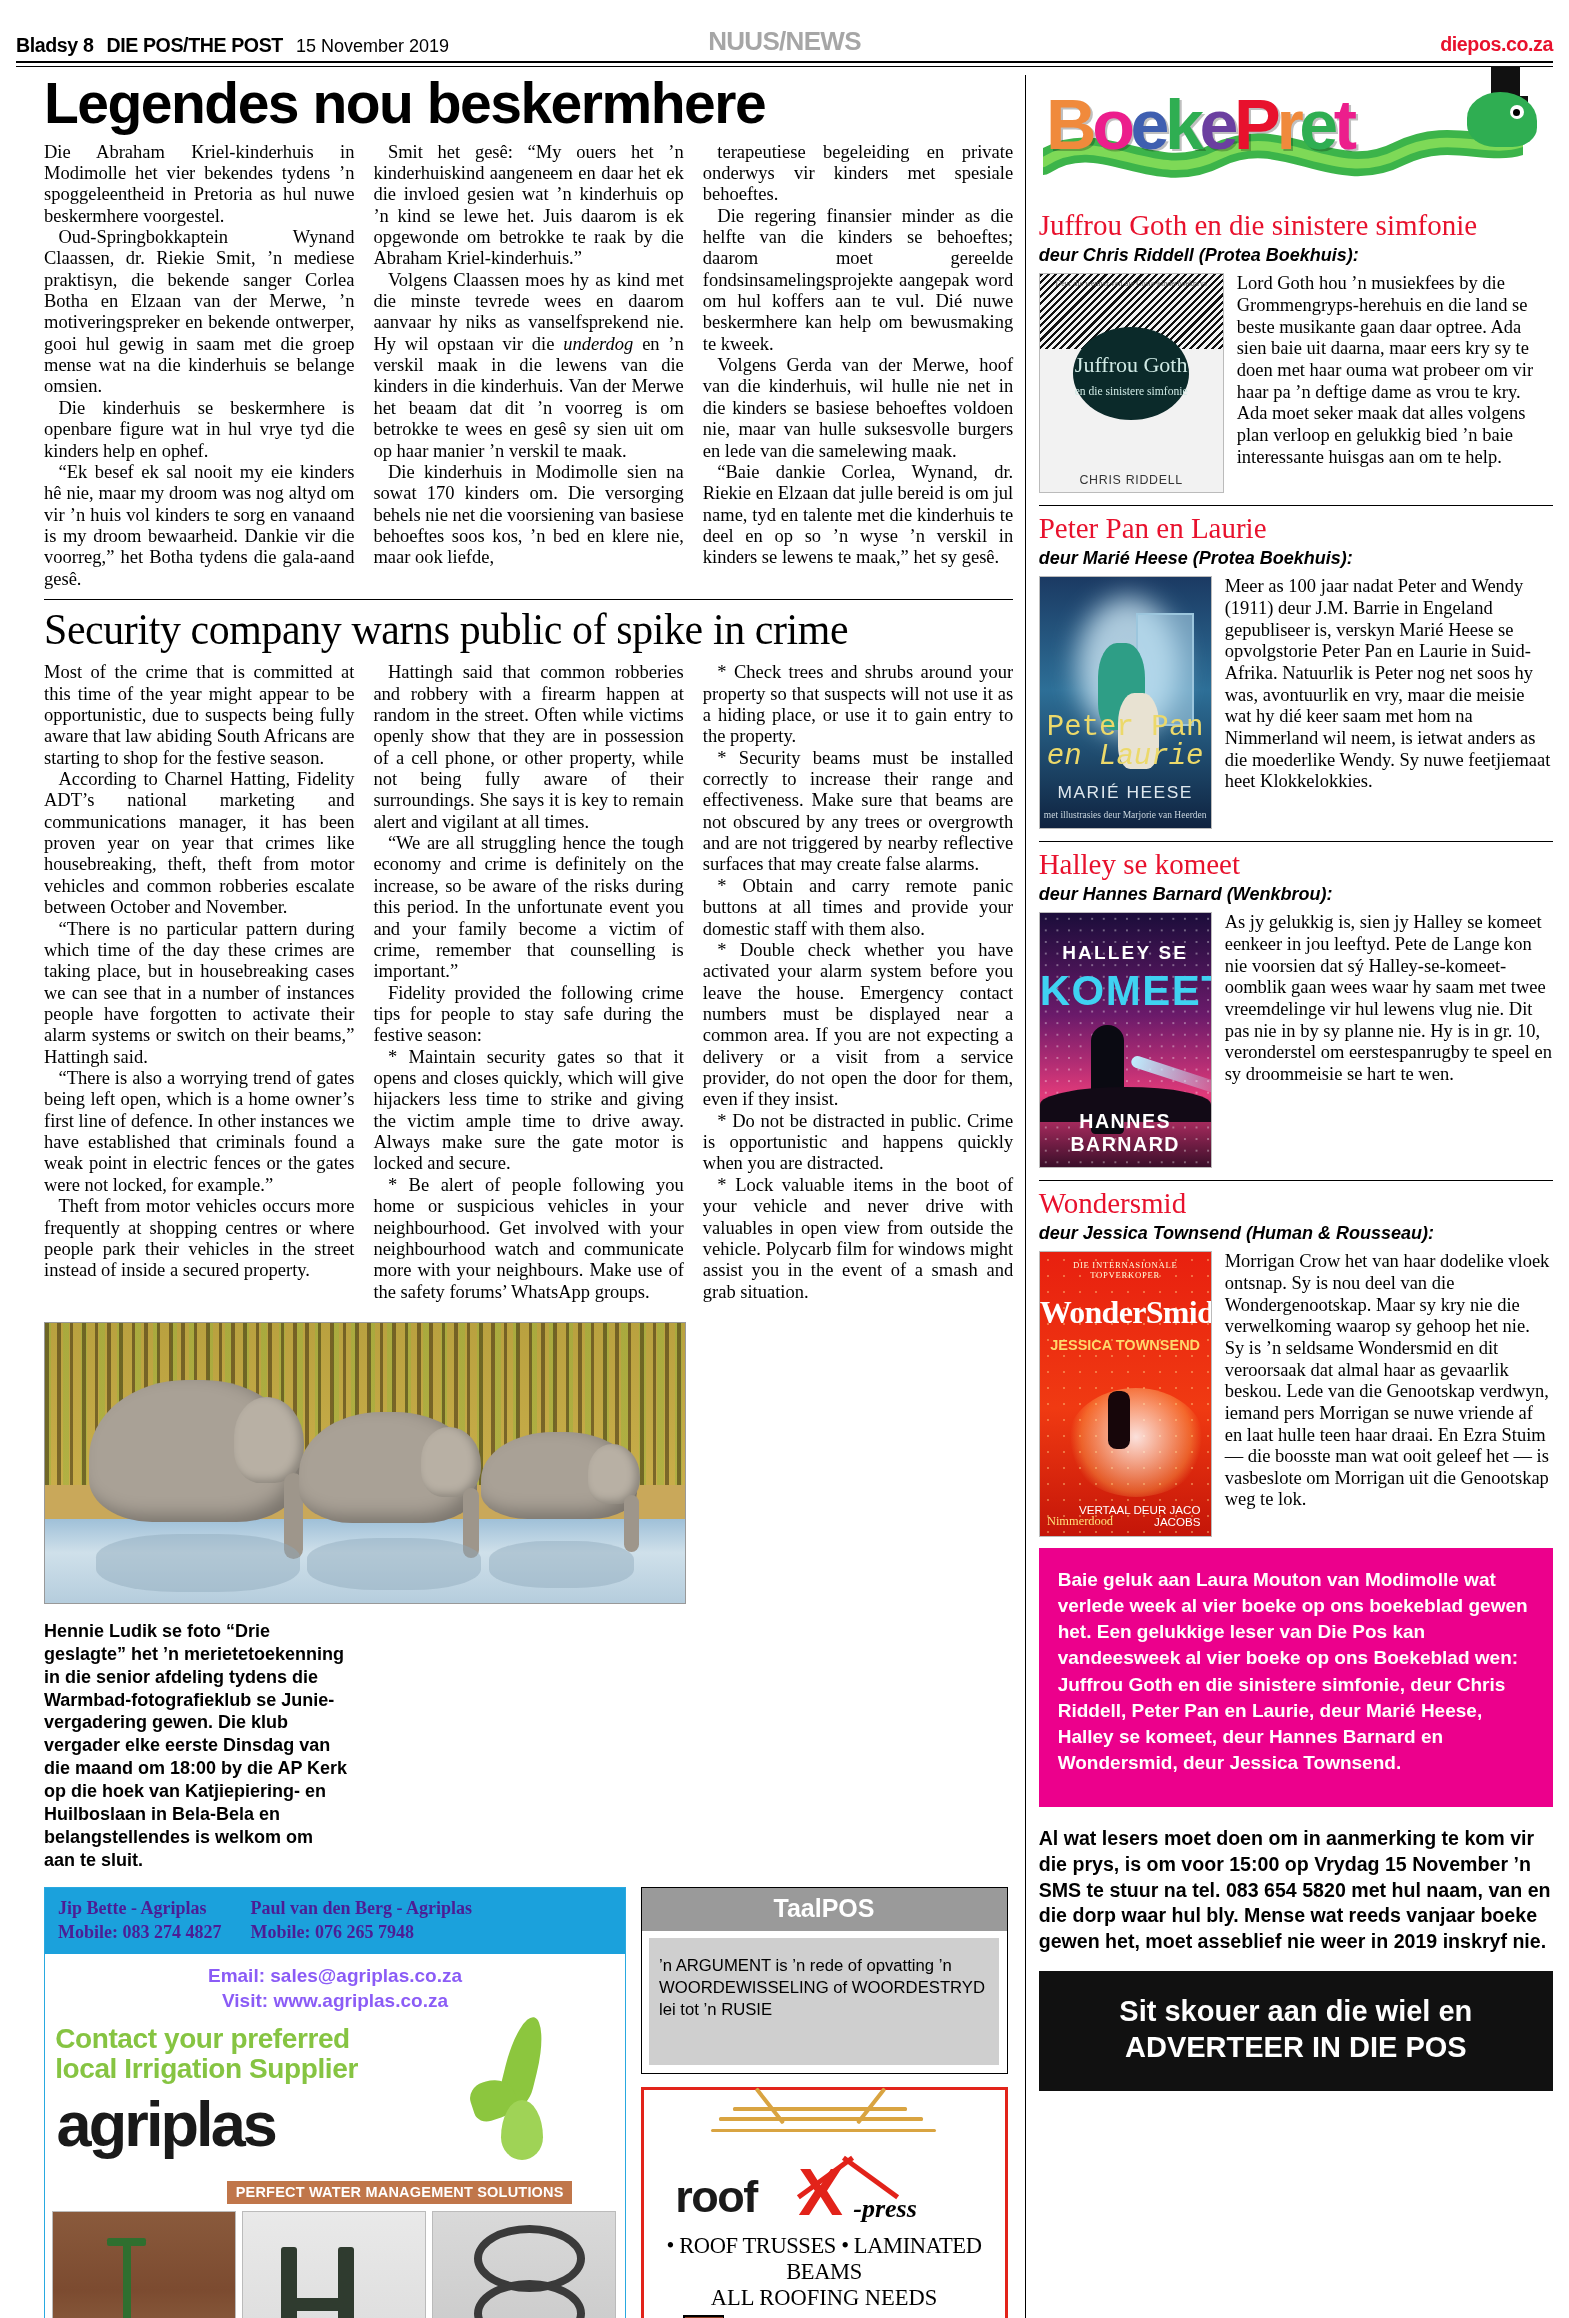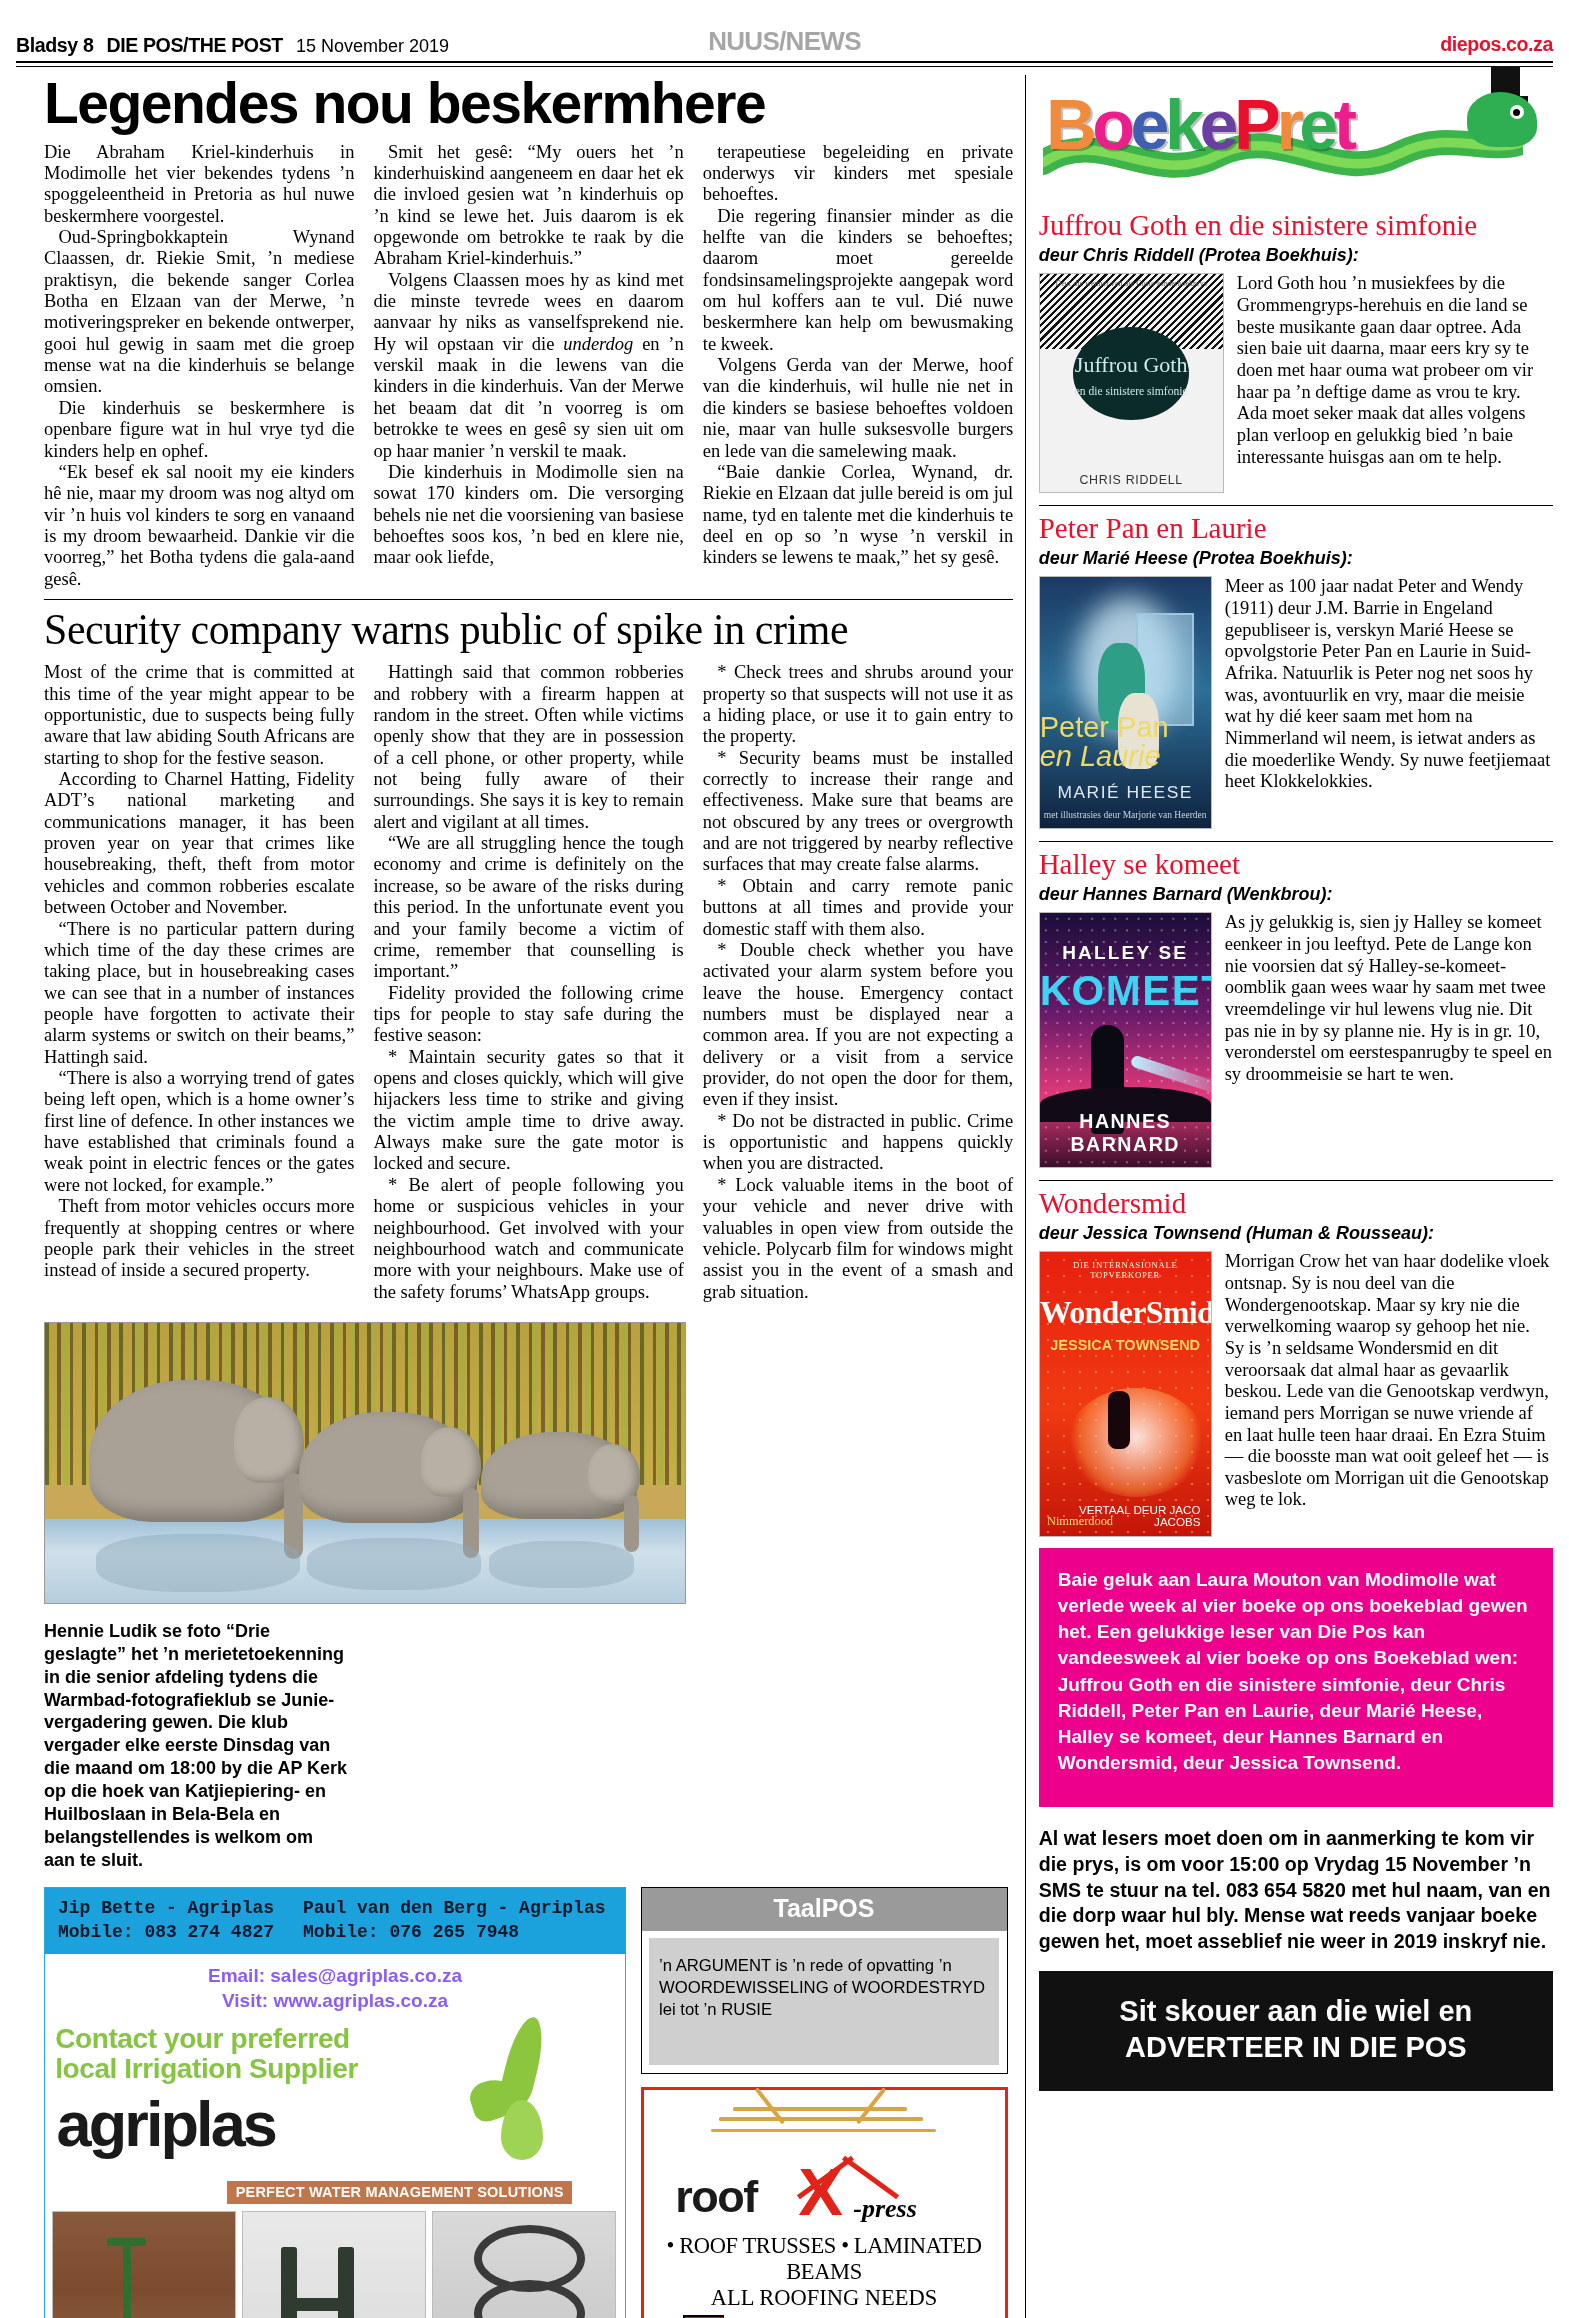--- a/index.html
+++ b/index.html
@@ -66,22 +66,22 @@
   .eleph.e3{left:436px;top:109px;width:156px;height:87px;}
   .ear{position:absolute;background:#b8b0a4;border-radius:50% 58% 45% 40%;box-shadow:inset -4.4px -2.9px 8.7px rgba(0,0,0,.25);}
   .trunk{position:absolute;background:#9e968b;border-radius:10.2px;}
   .refl{position:absolute;opacity:.45;background:#8fa9bb;border-radius:40%;}
   .caption{width:305px;font-family:"Liberation Sans",sans-serif;font-weight:bold;
     font-size:18px;line-height:1.27;}
 
   
   .adsrow{display:flex;gap:14.5px;margin-top:16px;align-items:flex-start;}
   .agriplas{width:582px;border:1.5px solid #29a9e0;box-sizing:border-box;background:#fff;}
-  .ag-top{background:#1ba1dc;color:#0f172a;padding:8.7px 13px 10.2px 13px;
-    font-family:Liberation Mono, monospace;font-weight:bold;font-size:18px;line-height:1.3;
+  .ag-top{background:#1ba1dc;color:#4c1d95;padding:8.7px 13px 10.2px 13px;
+    font-family:Liberation Serif, serif;font-weight:bold;font-size:18px;line-height:1.3;
     display:flex;gap:29px;}
   .ag-mail{text-align:center;color:#8b5cf6;font-family:"Liberation Sans",sans-serif;
     font-weight:bold;font-size:19px;line-height:1.3;padding:10.2px 0 4.4px 0;}
   .ag-slog{color:#86c442;font-family:"Liberation Sans",sans-serif;font-weight:bold;
     font-size:28px;line-height:1.06;padding:5.8px 0 0 10.2px;letter-spacing:-0.4px;}
   .ag-logo{position:relative;padding:10.2px 0 0 11.6px;height:86px;}
   .ag-word{font-family:"Liberation Sans",sans-serif;font-weight:bold;font-size:63px;
     letter-spacing:-2.9px;color:#1a1a1a;line-height:1;}
   .ag-leafwrap{position:absolute;right:57px;top:-67px;width:109px;height:153px;}
   .leaf{position:absolute;background:#8cc63e;}
@@ -165,22 +165,22 @@
   .cv1 .c-b{position:absolute;left:0;right:0;bottom:5.8px;text-align:center;color:#333;
     font-family:"Liberation Sans",sans-serif;font-size:12.4px;letter-spacing:0.7px;}
   .cv1 .c-sml{position:absolute;left:0;right:0;top:4.4px;text-align:center;color:#555;font-size:8px;}
 
   .cv2{height:251px;background:linear-gradient(#1b3a63,#2d6f97 45%,#0f2340);}
   .cv2 .glow{position:absolute;left:22%;top:8%;width:102px;height:138px;background:#cfe8f5;
     filter:blur(13px);opacity:.8;border-radius:50%;}
   .cv2 .fig{position:absolute;left:34%;top:26%;width:47px;height:87px;background:#2e9e86;border-radius:40% 40% 30% 30%;}
   .cv2 .fig2{position:absolute;left:46%;top:46%;width:41px;height:76px;background:#e8e2d2;border-radius:40% 40% 30% 30%;}
   .cv2 .win{position:absolute;right:10%;top:14%;width:54px;height:109px;background:rgba(180,220,240,.55);border:2.2px solid #9cc6dd;}
-  .cv2 .t1x{position:absolute;left:0;right:0;bottom:57px;color:#ecd96a;
-    font-family:Liberation Sans, sans-serif;font-size:29px;line-height:1;}
+  .cv2 .t1x{position:absolute;left:0;right:0;bottom:57px;text-align:center;color:#ecd96a;
+    font-family:Liberation Mono, monospace;font-size:29px;line-height:1;}
   .cv2 .t2x{position:absolute;left:0;right:0;bottom:25px;text-align:center;color:#dfe8ee;
     font-family:"Liberation Sans",sans-serif;font-size:17.4px;letter-spacing:1.5px;}
   .cv2 .t3x{position:absolute;left:0;right:0;bottom:8.7px;text-align:center;color:#c9d6de;font-size:9.5px;}
 
   .cv3{height:254px;background:linear-gradient(#1b0d3a,#6a1a6a 40%,#e23a7a 72%,#3b0f2a);}
   .cv3 .stars{position:absolute;inset:0;
     background-image:radial-gradient(#fff 0.7px,transparent 0.7px);background-size:11.6px 11.6px;opacity:.35;}
   .cv3 .ht{position:absolute;left:0;right:0;top:29px;text-align:center;color:#fff;
     font-family:"Liberation Sans",sans-serif;font-weight:bold;font-size:19px;letter-spacing:2.2px;}
   .cv3 .hk{position:absolute;left:0;right:0;top:54px;text-align:center;color:#3fd2f2;

